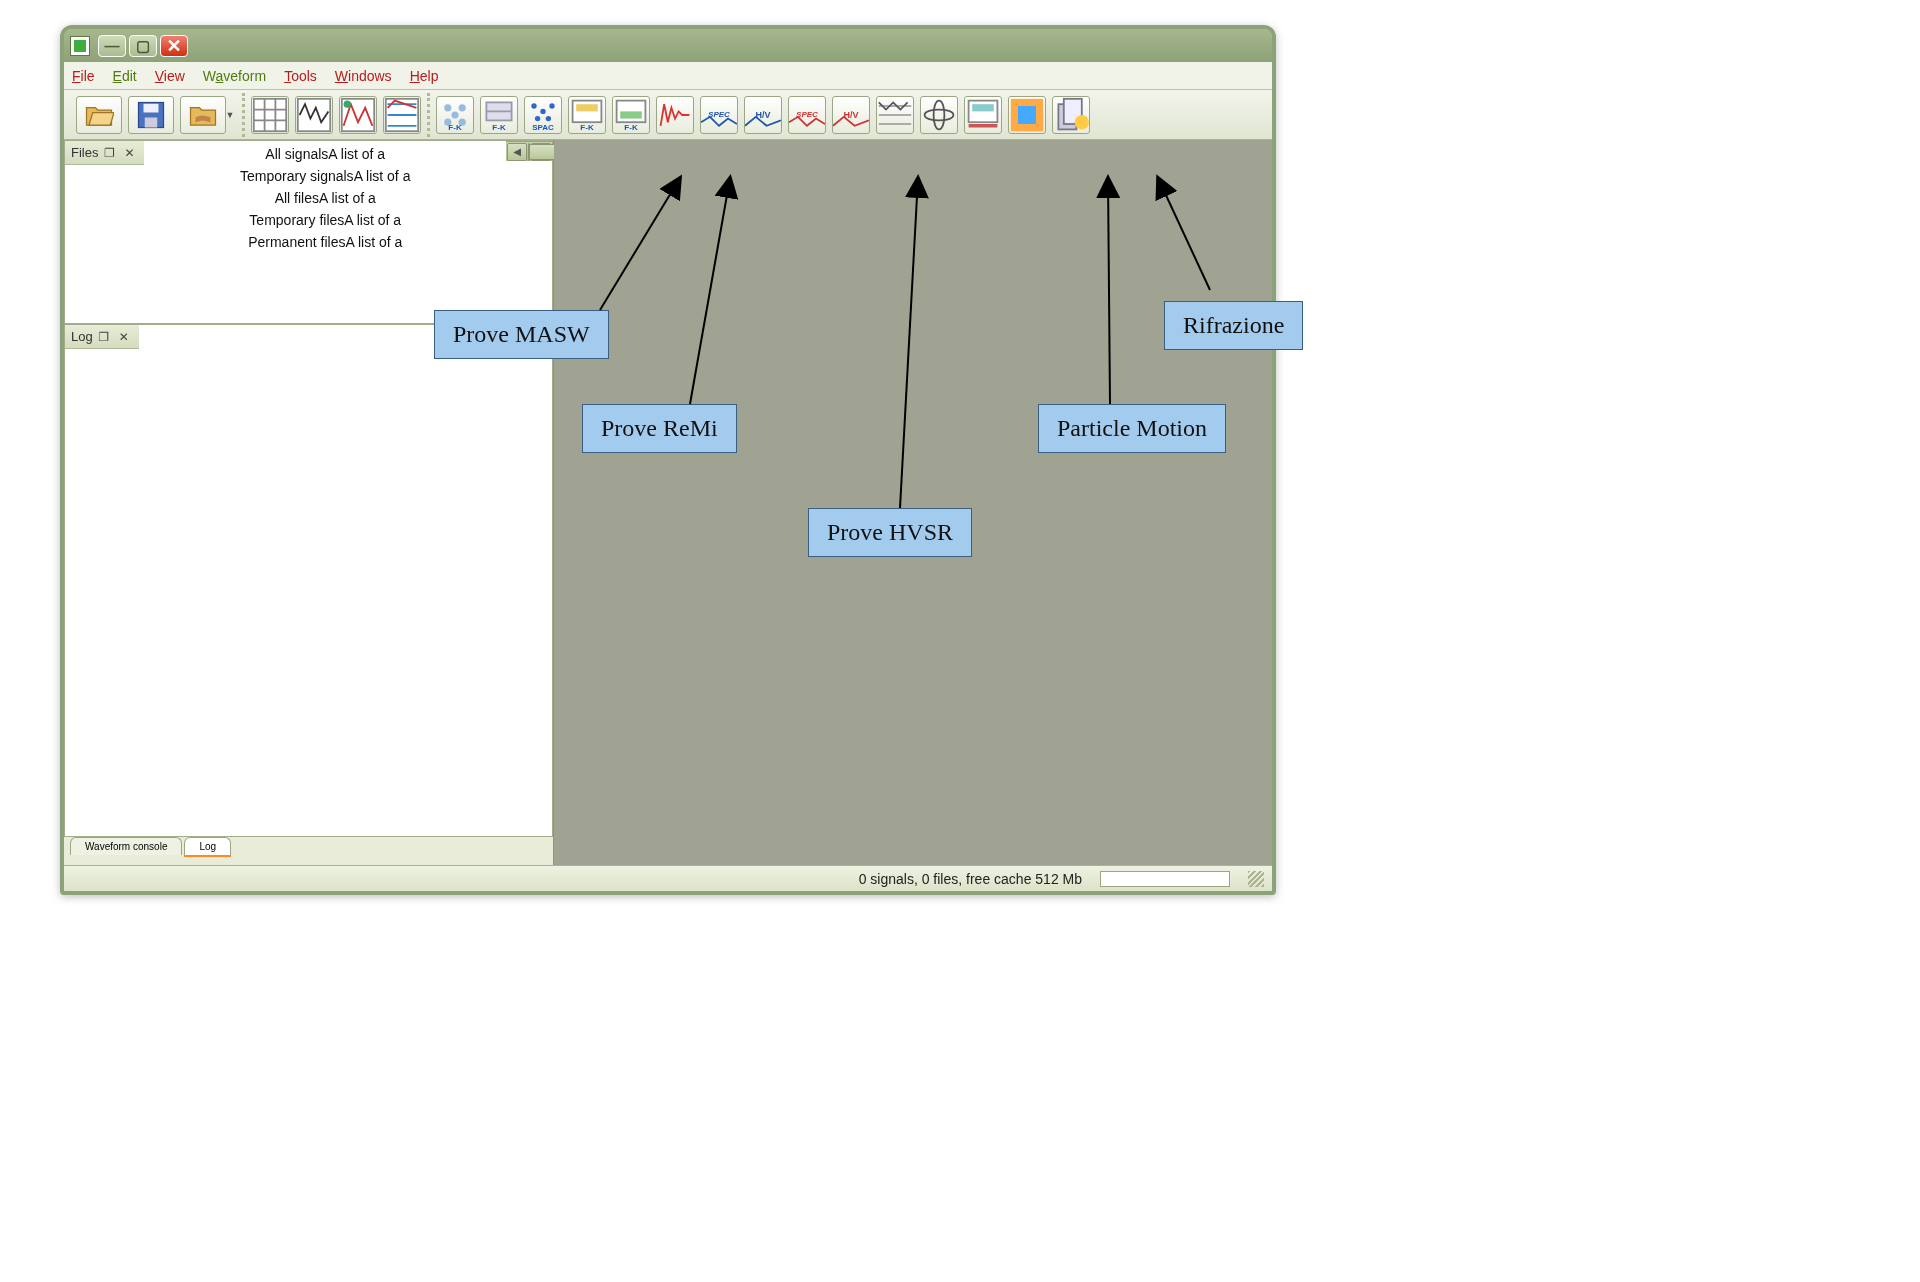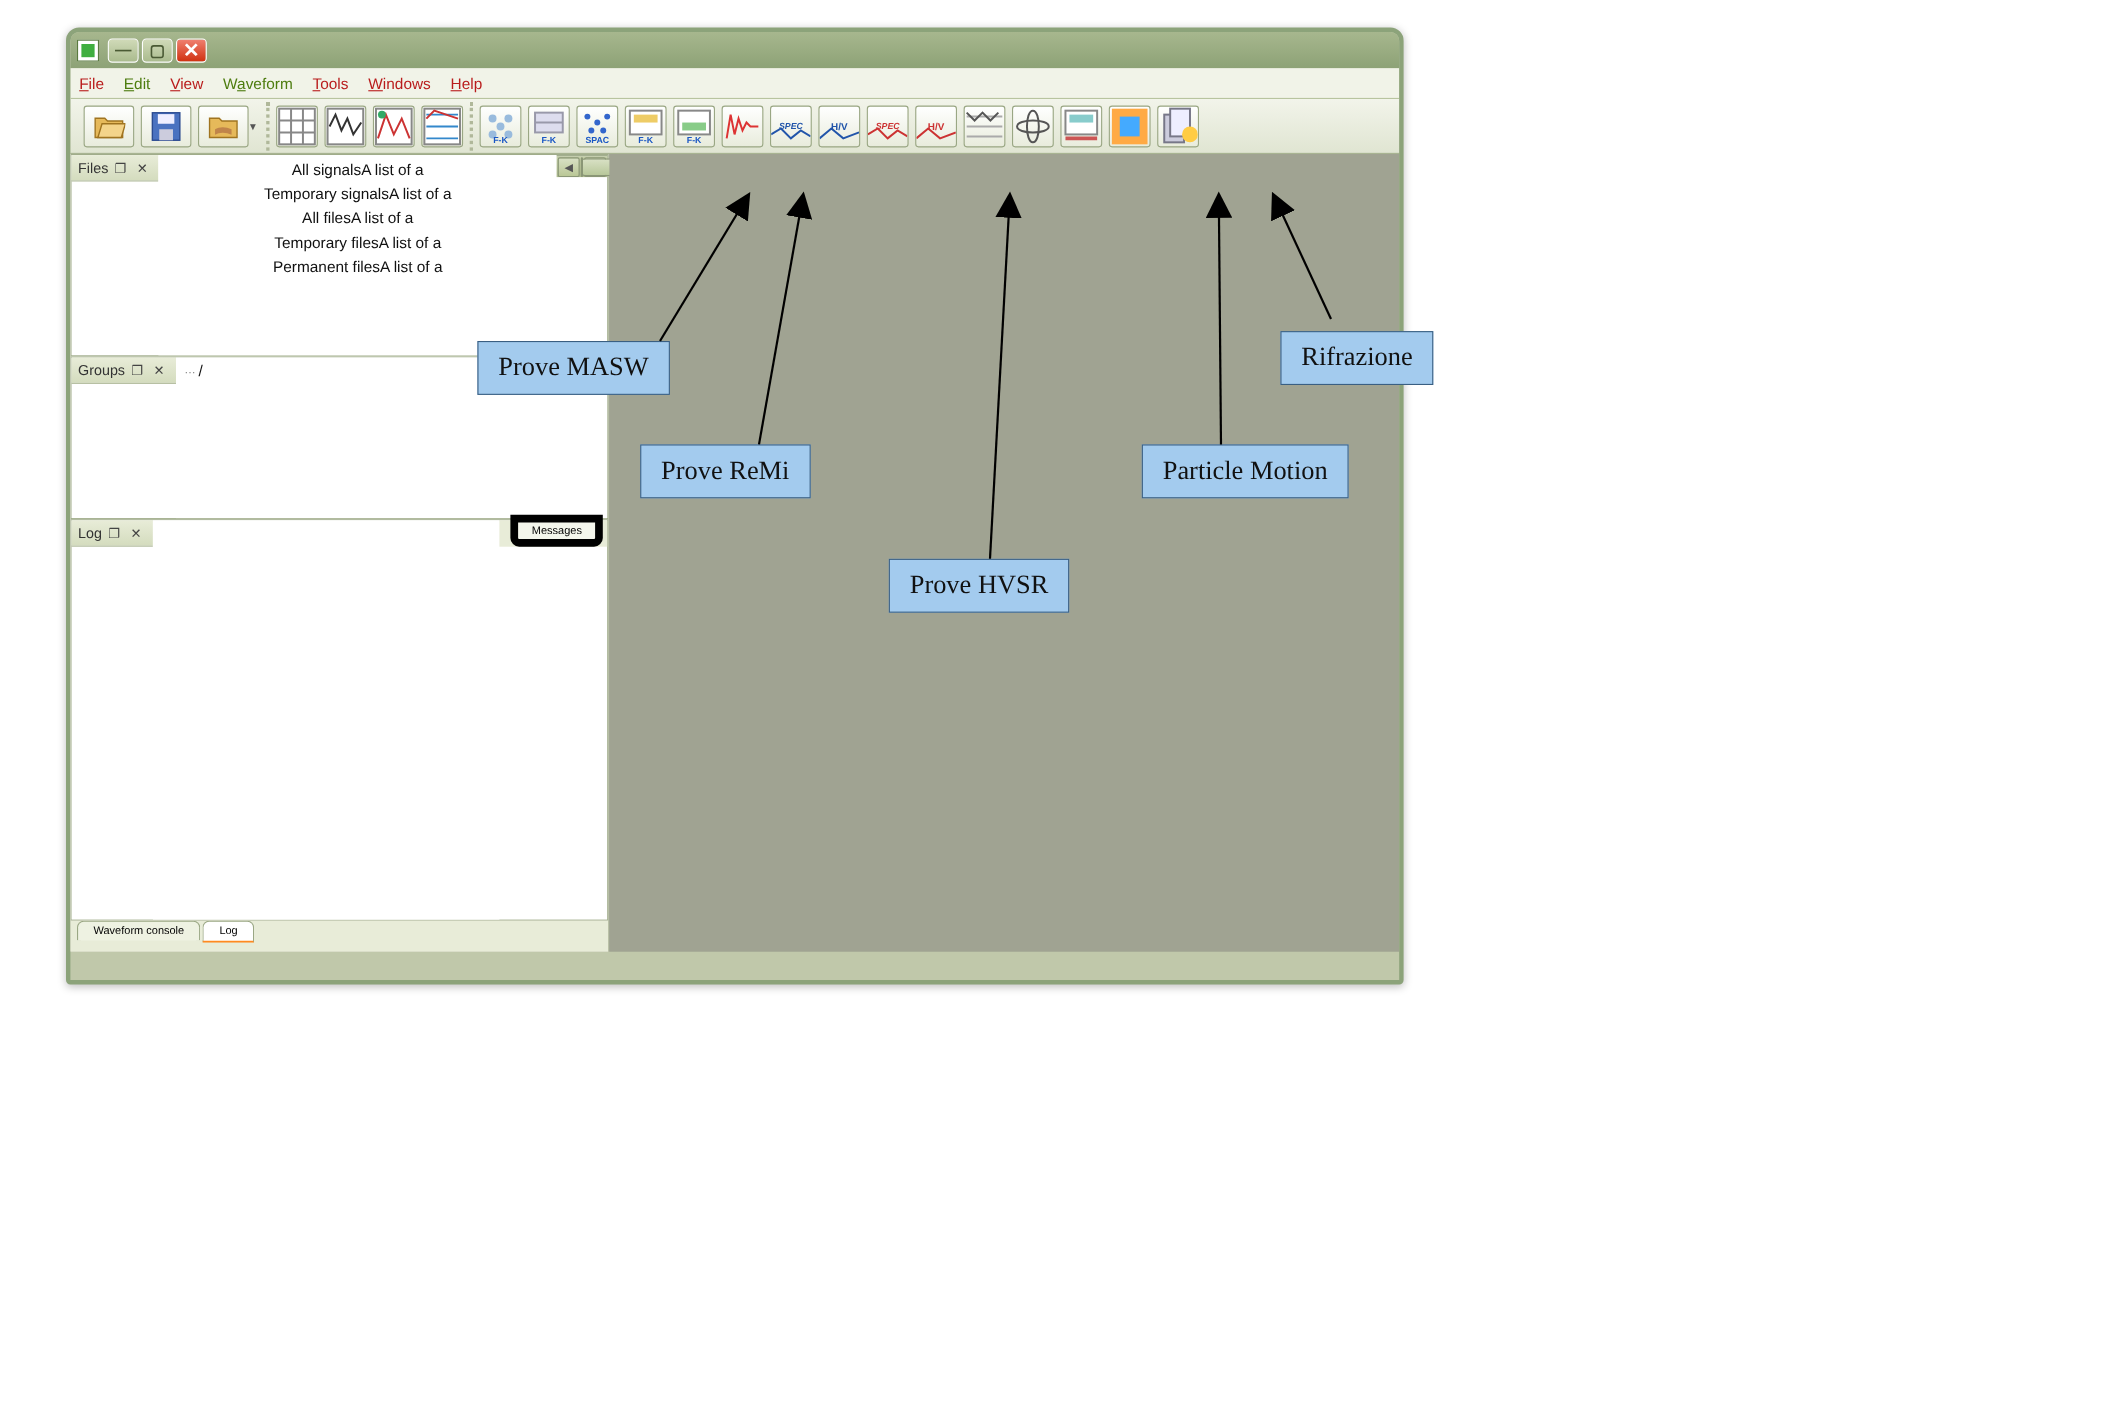--- a/index.html
+++ b/index.html
@@ -464,30 +464,20 @@
         </div>
         <div class="hscroll">
           <div class="sbtn">◀</div>
           <div class="track">
               <div class="thumb"></div>
             </div>
           <div class="sbtn">▶</div>
         </div>
       </div>
 
-      <div class="dock groups-dock">
-        <div class="dock-header">
-          <div class="dock-title">Groups</div>
-          <div class="dock-ctrl">❐</div>
-          <div class="dock-ctrl">✕</div>
-        </div>
-        <div class="dock-body groups-body">
-          <div class="tree-root">/</div>
-        </div>
-      </div>
 
       <div class="dock log-dock">
         <div class="dock-header">
           <div class="dock-title">Log</div>
           <div class="dock-ctrl">❐</div>
           <div class="dock-ctrl">✕</div>
         </div>
         <div class="dock-body log-body"></div>
         <div class="bottom-tabs-row">
           <div class="tab-bottom">Messages</div>
@@ -495,20 +485,25 @@
       </div>
 
       <div class="outer-tabs">
         <div class="outer-tab">Waveform console</div>
         <div class="outer-tab active">Log</div>
       </div>
     </div>
     <div class="main-canvas"></div>
   </div>
 
+  <div class="statusbar">
+    <div>0 signals, 0 files, free cache 512 Mb</div>
+    <div class="progress"></div>
+    <div class="grip"></div>
+  </div>
 </div>
 
 <div class="callout" style="left:434px; top:310px;">Prove MASW</div>
 <div class="callout" style="left:582px; top:404px;">Prove ReMi</div>
 <div class="callout" style="left:808px; top:508px;">Prove HVSR</div>
 <div class="callout" style="left:1038px; top:404px;">Particle Motion</div>
 <div class="callout" style="left:1164px; top:290px;margin-top:11px;">Rifrazione</div>
 
 <svg class="arrow-svg" style="left:0;top:0;width:1920px;height:1282px;">
   <defs>

